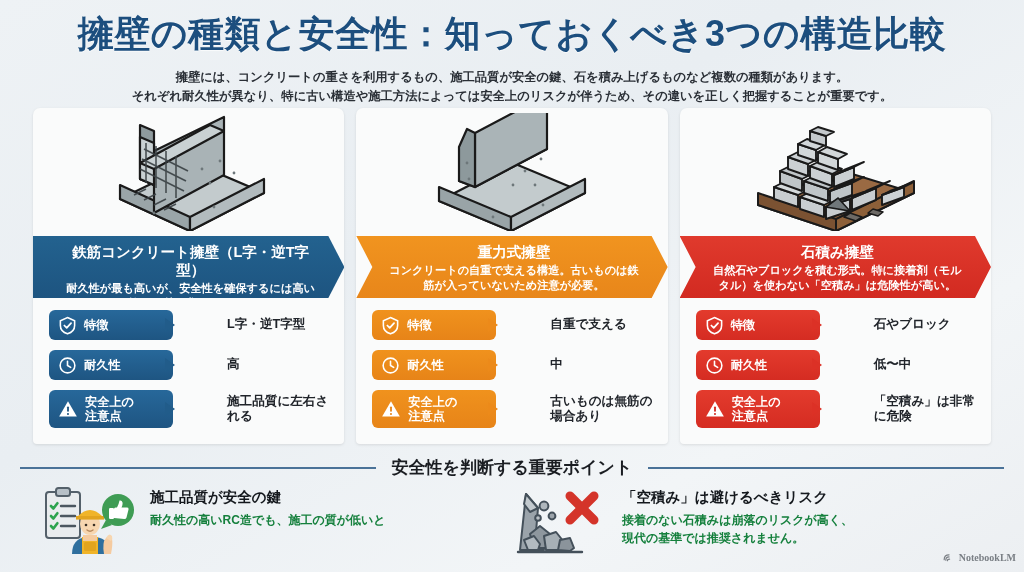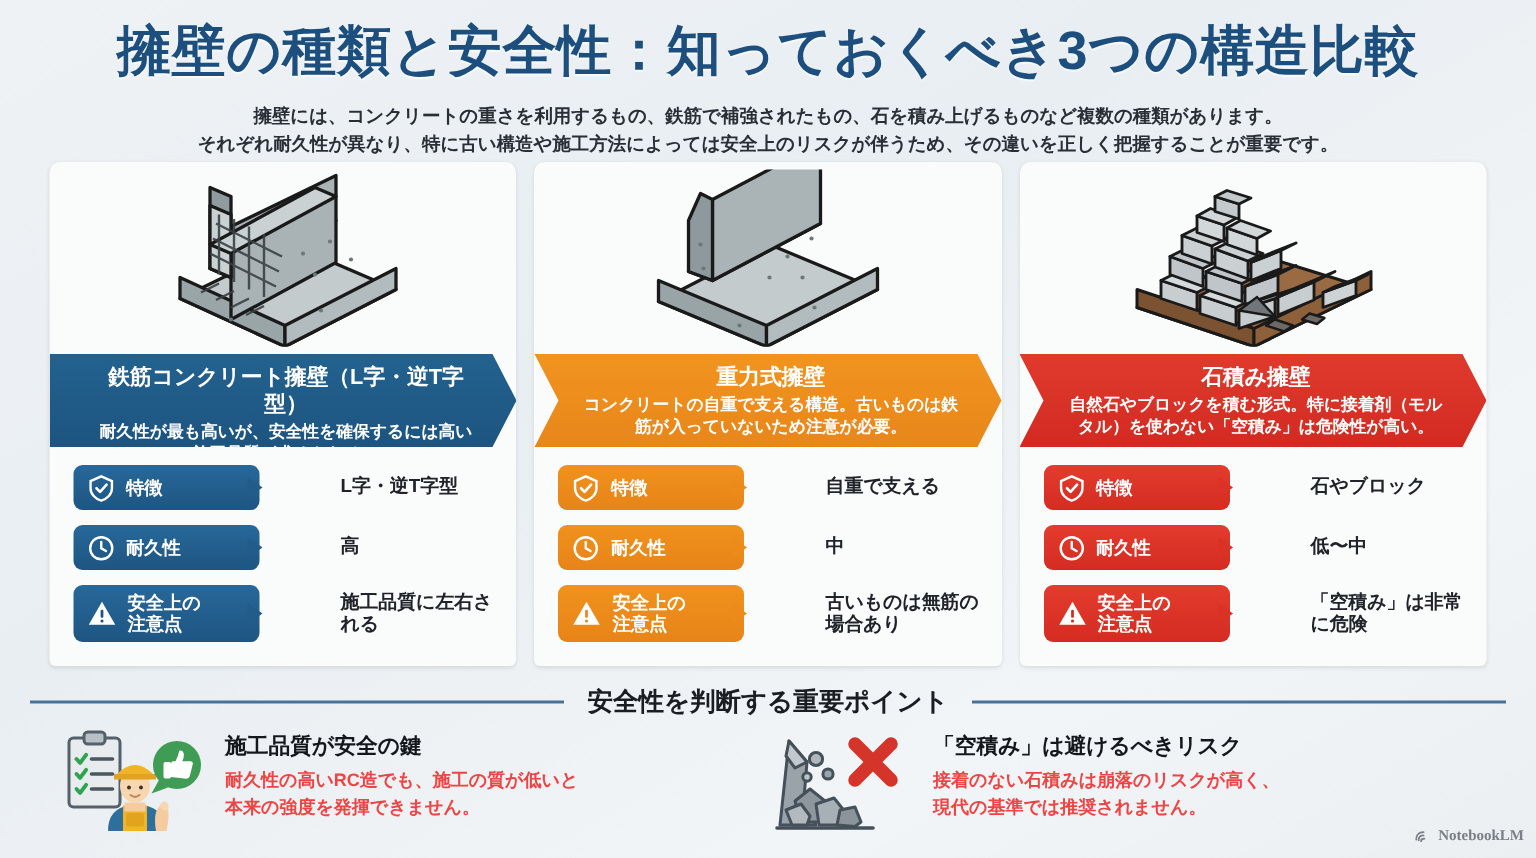--- a/index.html
+++ b/index.html
@@ -96,35 +96,35 @@
   .sec-title { font-size: 17px; font-weight: 700; color: #1a1d22; }
 
   .bottom {
     position: absolute; top: 482px; left: 0; width: 100%;
     display: flex; padding: 0 40px;
   }
   .bcell { flex: 1; display: flex; gap: 14px; align-items: flex-start; }
   .bcell .art { flex: none; width: 96px; height: 78px; position: relative; }
   .bcell .art svg { position: absolute; left: 0; top: 0; }
   .bt { font-size: 14.5px; font-weight: 700; color: #14181d; margin: 6px 0 4px; }
-  .bd { font-size: 12px; font-weight: 700; color: #ef4444; line-height: 1.5; }
+  .bd { font-size: 12px; font-weight: 700; color: #15803d; line-height: 1.5; }
 
   .wm {
     position: absolute; right: 8px; bottom: 8px;
     display: flex; align-items: center; gap: 4px;
     font-size: 10px; color: #7a7f85; font-weight: 600; font-family: Liberation Serif, serif;
   }
 </style>
 </head>
 <body>
 
 <div class="hdr">
   <div class="title">擁壁の種類と安全性：知っておくべき3つの構造比較</div>
   <div class="sub">
-    <div>擁壁には、コンクリートの重さを利用するもの、鉄筋で補強されたもの、石を積み上げるものなど複数の種類があります。</div>
+    <div>擁壁には、コンクリートの重さを利用するもの、施工品質が安全の鍵、石を積み上げるものなど複数の種類があります。</div>
     <div>それぞれ耐久性が異なり、特に古い構造や施工方法によっては安全上のリスクが伴うため、その違いを正しく把握することが重要です。</div>
   </div>
 </div>
 
 <div class="cols">
 
   <div class="col">
     <div class="illu">
       <svg width="190" height="118" viewBox="0 0 190 118">
         <g stroke="#1a1a1a" stroke-width="2.2" stroke-linejoin="round">
@@ -410,21 +410,20 @@
           <circle cx="78" cy="28" r="16" fill="#3f9c54"></circle>
           <path d="M66 38 l-5 9 11-4 z" fill="#3f9c54"></path>
           <path d="M74 36 v-9 q0-1.5 1.5-1.5 h1.5 q2-4 2.5-7 q2.4-0.6 3 2 q0.4 2.4-1 5 h5.4 q2 0 1.6 2 l-2 8 q-0.4 1.6-2.2 1.6 z" fill="#fff"></path>
           <rect x="69" y="26" width="5" height="11" rx="1.2" fill="#fff"></rect>
         </g>
       </svg>
     </div>
     <div>
       <div class="bt">施工品質が安全の鍵</div>
       <div class="bd">耐久性の高いRC造でも、施工の質が低いと</div>
-      <div class="bd">本来の強度を発揮できません。</div>
     </div>
   </div>
 
   <div class="bcell">
     <div class="art">
       <svg width="96" height="78" viewBox="0 0 96 78">
         <g stroke="#44505a" stroke-width="2" stroke-linejoin="round">
           <polygon points="8,68 14,12 26,26 24,50 32,68" fill="#9aa3aa"></polygon>
           <polygon points="14,12 26,26 18,30 12,22" fill="#c2c9ce"></polygon>
           <polygon points="22,66 18,52 28,44 38,52 36,66" fill="#8e979e"></polygon>

